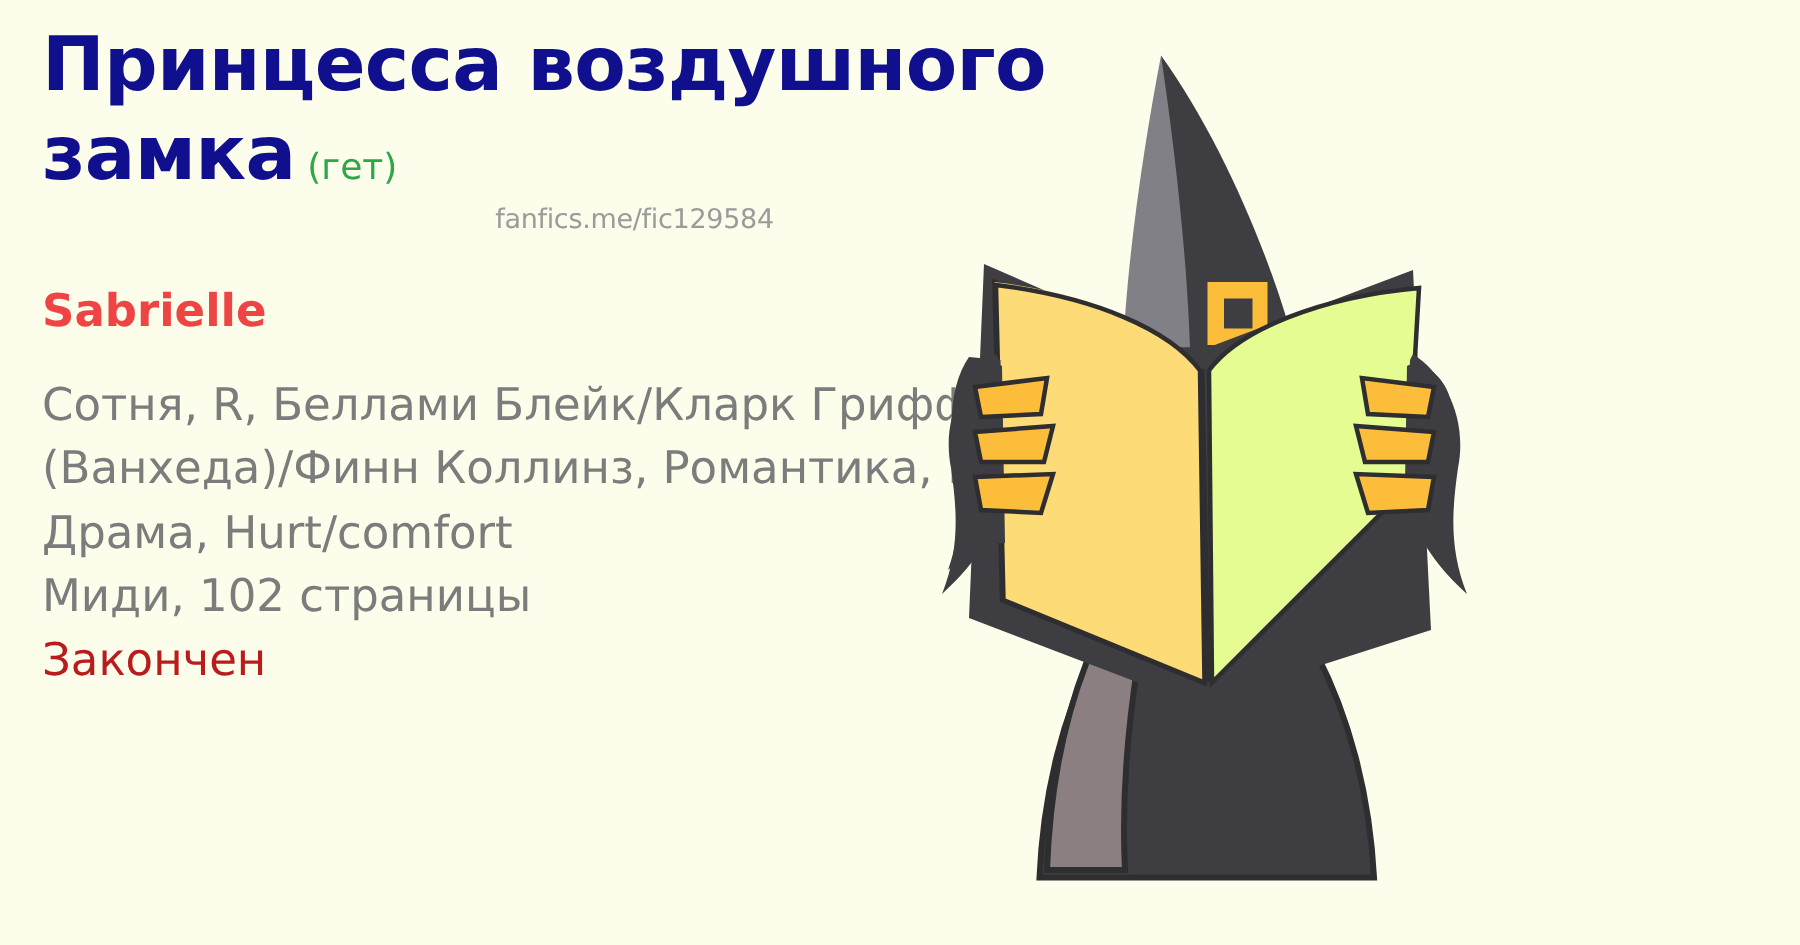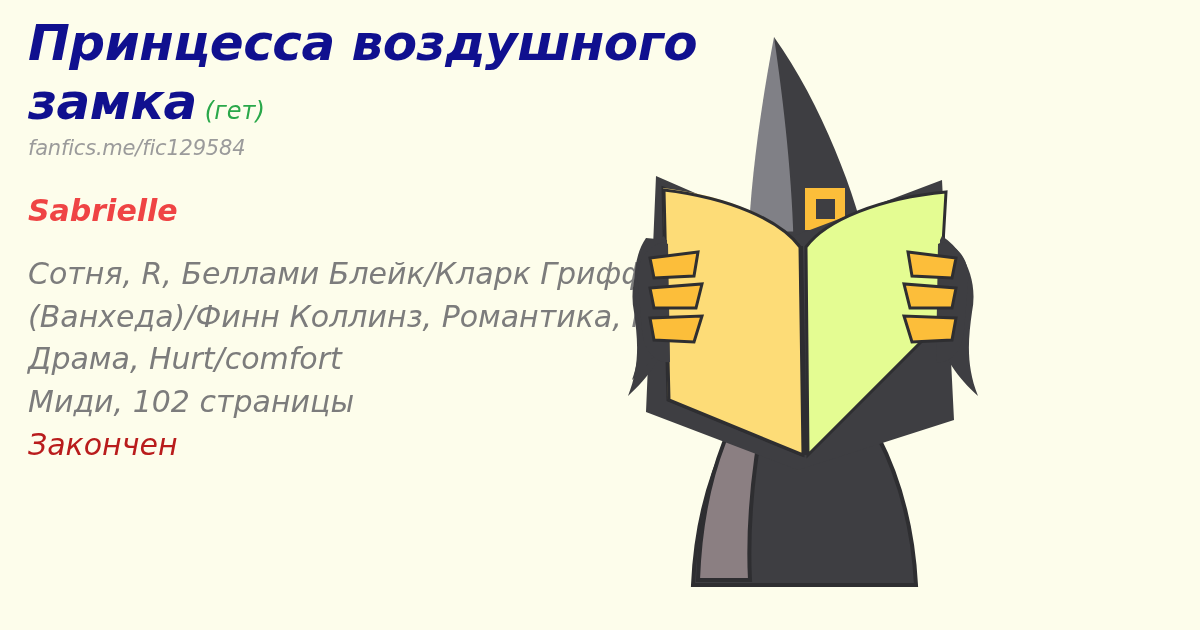--- a/index.html
+++ b/index.html
@@ -12,21 +12,20 @@
     background: #fdfdeb;
     font-family: "DejaVu Sans", "Liberation Sans", sans-serif;
     overflow: hidden;
   }
   .card {
     position: relative;
     width: 1008px;
     height: 630px;
     background: #fdfdeb;
     box-sizing: border-box;
-    font-style: italic;
   }
   .text-col {
     position: absolute;
     left: 28px;
     top: 14px;
     width: 790px;
   }
   .title-block {
     margin: 0;
     padding: 0;
@@ -41,24 +40,25 @@
   .title-tag {
     font-size: 24px;
     font-weight: normal;
     color: #2aa84a;
     white-space: nowrap;
     margin-left: 8px;
     letter-spacing: 0;
   }
   .url {
     margin-top: 4px;
-    font-size: 21px;
+    font-size: 18px;
     color: #9b9b9b;
     letter-spacing: -0.2px;
     line-height: 1.2;
+    text-align: center;
   }
   .author {
     margin-top: 32px;
     font-size: 30px;
     font-weight: bold;
     color: #ef4444;
     line-height: 1.2;
   }
   .meta {
     margin-top: 24px;

